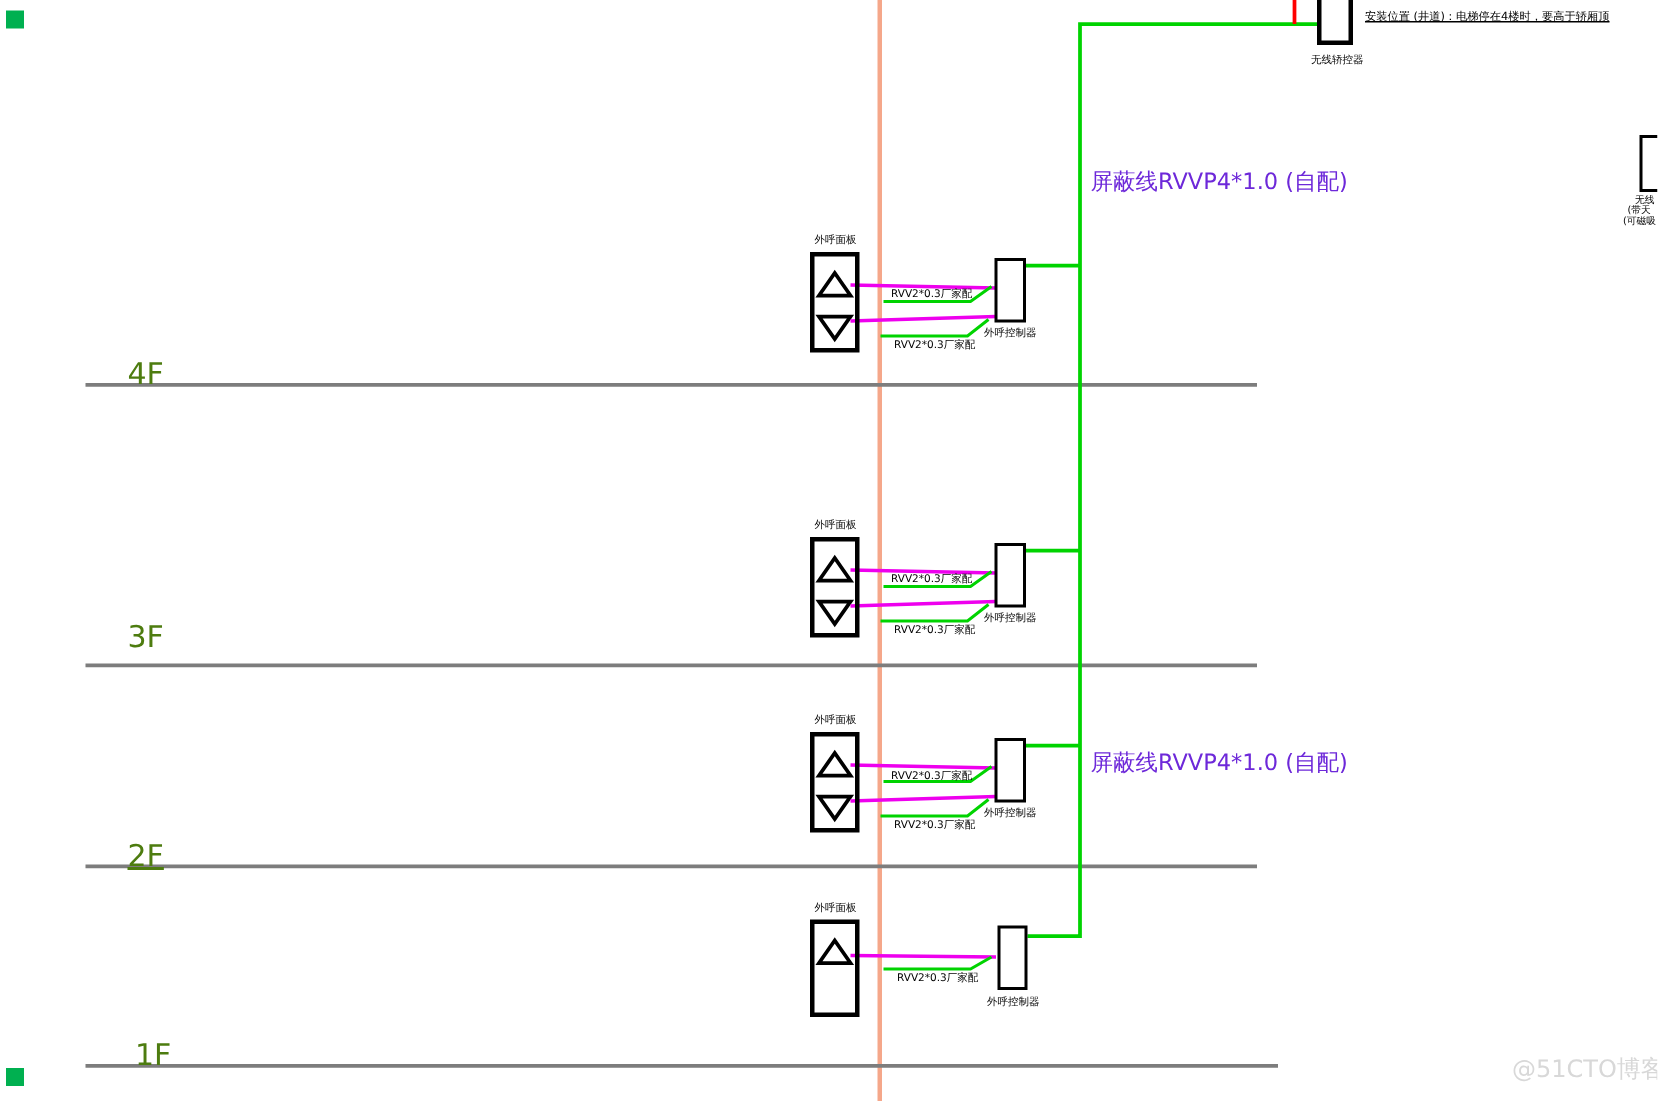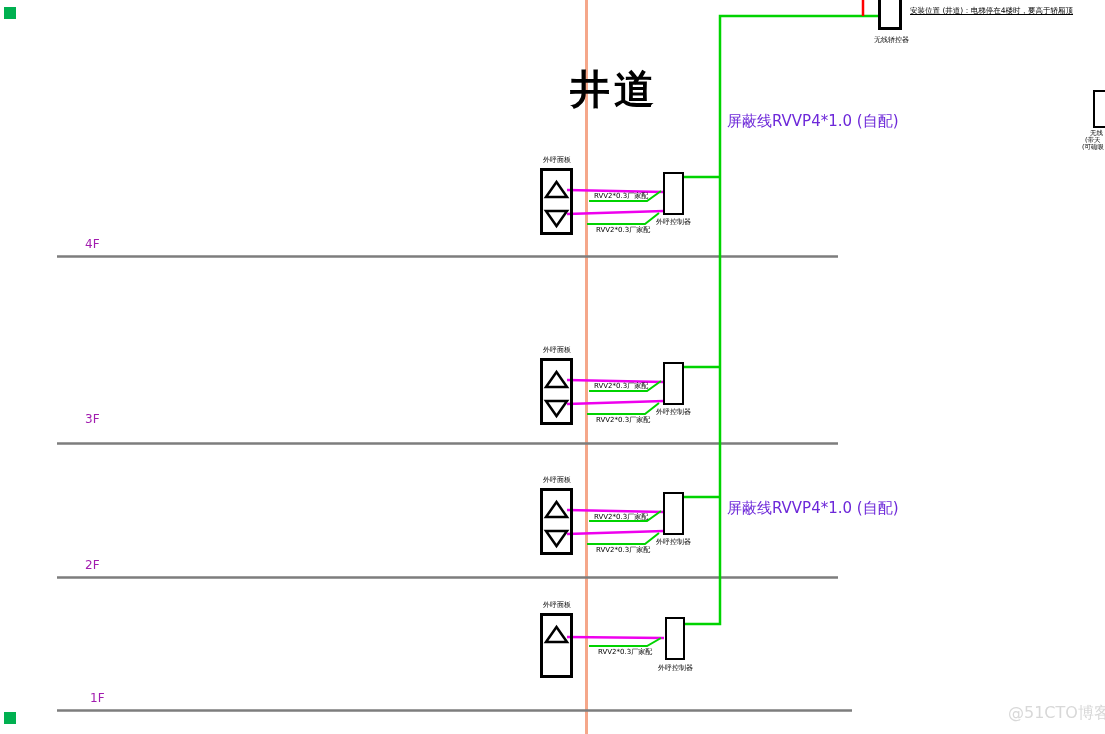--- a/index.html
+++ b/index.html
@@ -2,21 +2,21 @@
 <html><head>
 <meta charset="utf-8">
 <style>
   html,body{margin:0;padding:0;background:#fff;}
   .canvas{position:relative;width:1105px;height:734px;background:#fff;overflow:hidden;
           font-family:"DejaVu Sans",sans-serif;}
   .layer{position:absolute;left:0;top:0;}
   .title{position:absolute;left:570px;top:62px;font-size:40px;font-weight:600;
          letter-spacing:4px;color:#000;white-space:nowrap;}
   .shield-label{position:absolute;font-size:15px;color:#6d28d9;white-space:nowrap;}
-  .floor-label{position:absolute;font-size:12px;color:#a21caf;white-space:nowrap;}
+  .floor-label{position:absolute;font-size:20px;color:#4d7c0f;white-space:nowrap;}
   .tiny-label{position:absolute;font-size:7px;line-height:1.2;color:#000;white-space:nowrap;}
   .note-label{position:absolute;font-size:7.5px;color:#000;white-space:nowrap;}
   .panel-box{position:absolute;width:33px;border:3px solid #000;box-sizing:border-box;
              background:transparent;}
   .ctrl-box{position:absolute;width:21px;height:43px;border:2.5px solid #000;
             box-sizing:border-box;background:transparent;}
   .top-device-box{position:absolute;left:878px;top:-14px;width:24px;height:44px;
                   border:3px solid #000;box-sizing:border-box;background:#fff;}
   .right-device-box{position:absolute;left:1093px;top:90px;width:26px;height:38px;
                     border:2.5px solid #000;box-sizing:border-box;background:#fff;}
@@ -69,32 +69,31 @@
     <polyline points="587,544 645,544 659,533" fill="none" stroke="#00D300" stroke-width="2"></polyline>
 
     <polygon points="546,642 567,642 556.5,627" fill="#fff" stroke="#000" stroke-width="2.5"></polygon>
     <line x1="567" y1="637" x2="664" y2="638" stroke="#EE00EE" stroke-width="2.5"></line>
     <polyline points="589,646 647,646 661,638" fill="none" stroke="#00D300" stroke-width="2"></polyline>
   </svg>
 
   <div class="corner-marker" style="left:4px;top:7px;"></div>
   <div class="corner-marker" style="left:4px;top:712px;"></div>
 
-  <div class="title">井道</div>
 
   <div class="top-device-box"></div>
   <div class="tiny-label" style="left:874px;top:36px;width:36px;text-align:left;">无线轿控器</div>
   <div class="note-label" style="left:910px;top:6px;text-decoration:underline;">安装位置 (井道)：电梯停在4楼时，要高于轿厢顶</div>
 
   <div class="shield-label" style="left:727px;top:112px;">屏蔽线RVVP4*1.0 (自配)</div>
   <div class="shield-label" style="left:727px;top:499px;">屏蔽线RVVP4*1.0 (自配)</div>
 
   <div class="floor-label" style="left:85px;top:237px;">4F</div>
   <div class="floor-label" style="left:85px;top:412px;">3F</div>
-  <div class="floor-label" style="left:85px;top:558px;">2F</div>
+  <div class="floor-label" style="left:85px;top:558px;text-decoration:underline;">2F</div>
   <div class="floor-label" style="left:90px;top:691px;">1F</div>
 
   <div class="tiny-label" style="left:543px;top:156px;">外呼面板</div>
   <div class="panel-box" style="left:540px;top:168px;height:67px;"></div>
   <div class="ctrl-box" style="left:663px;top:172px;"></div>
   <div class="tiny-label" style="left:656px;top:218px;">外呼控制器</div>
   <div class="tiny-label" style="left:594px;top:192px;">RVV2*0.3厂家配</div>
   <div class="tiny-label" style="left:596px;top:226px;">RVV2*0.3厂家配</div>
 
   <div class="tiny-label" style="left:543px;top:346px;">外呼面板</div>

